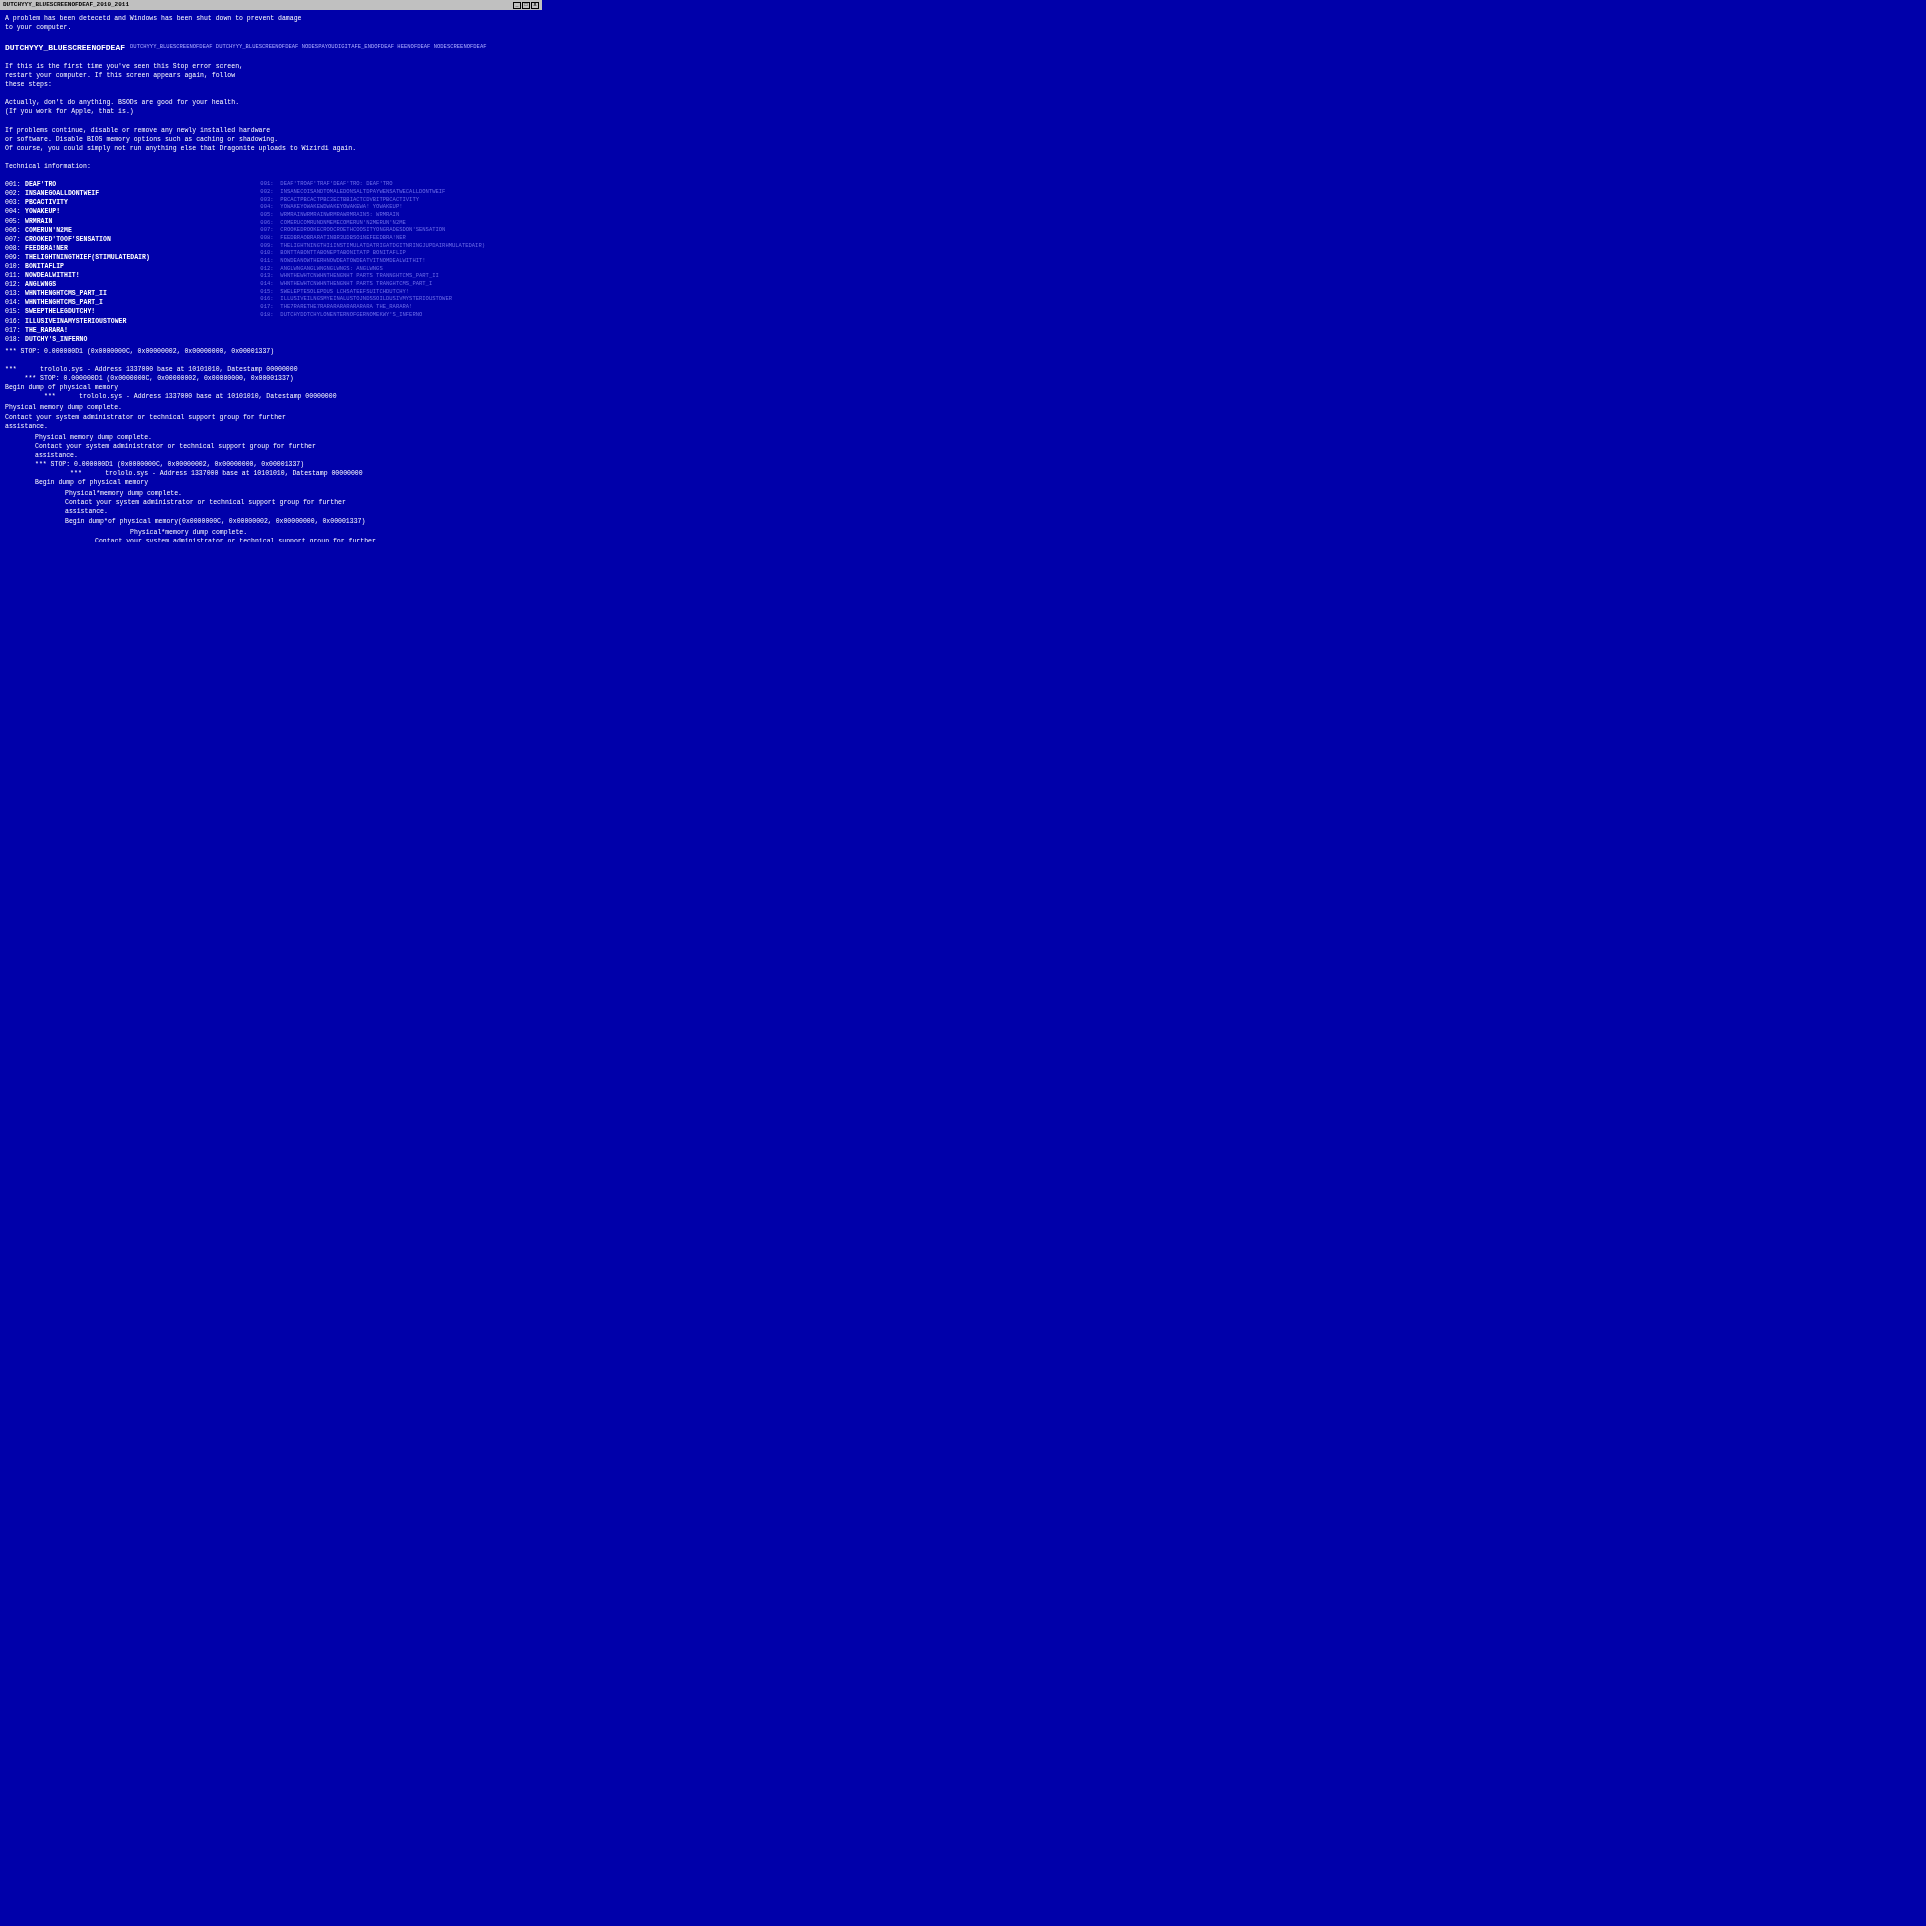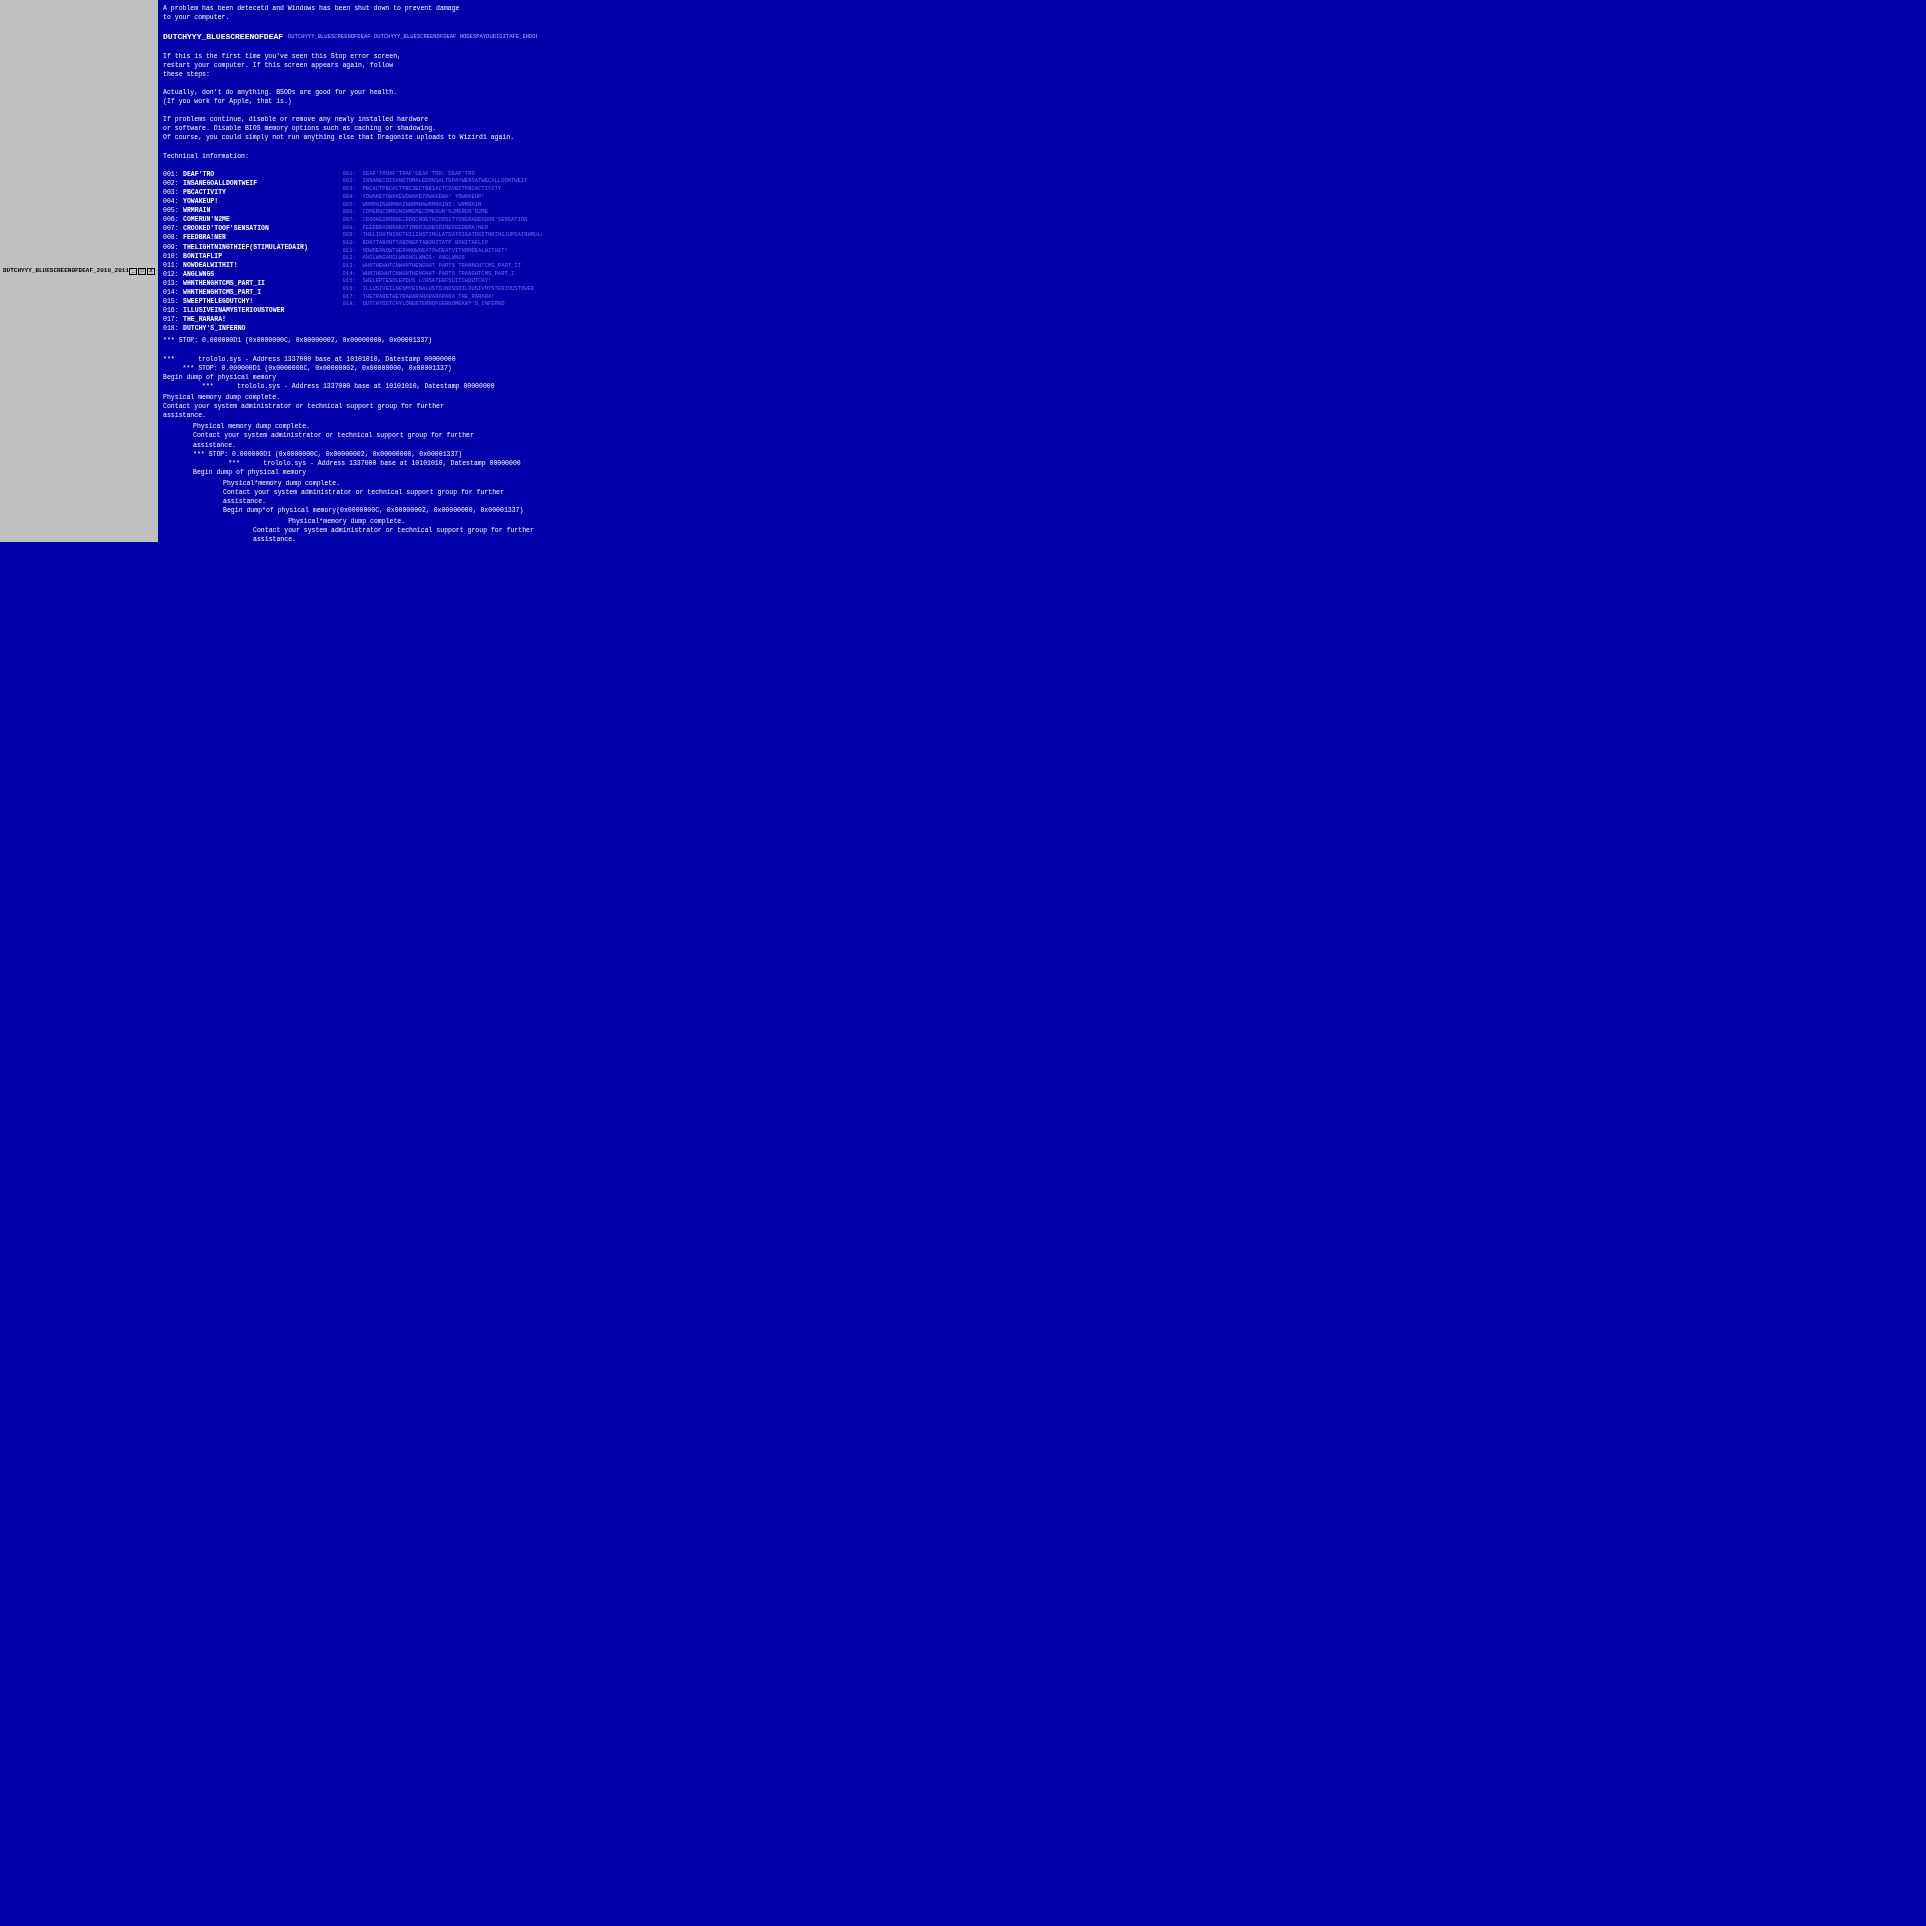--- a/index.html
+++ b/index.html
@@ -12,21 +12,21 @@
       overflow: hidden;
       width: 542px;
       height: 542px;
       position: relative;
     }
     .window {
       width: 100%;
       height: 100%;
       background: #0000AA;
       display: flex;
-      flex-direction: row;
+      flex-direction: column;
     }
     .title-bar {
       background: #C0C0C0;
       color: #000000;
       padding: 1px 3px;
       display: flex;
       align-items: center;
       justify-content: space-between;
       font-size: 6px;
       font-weight: bold;

